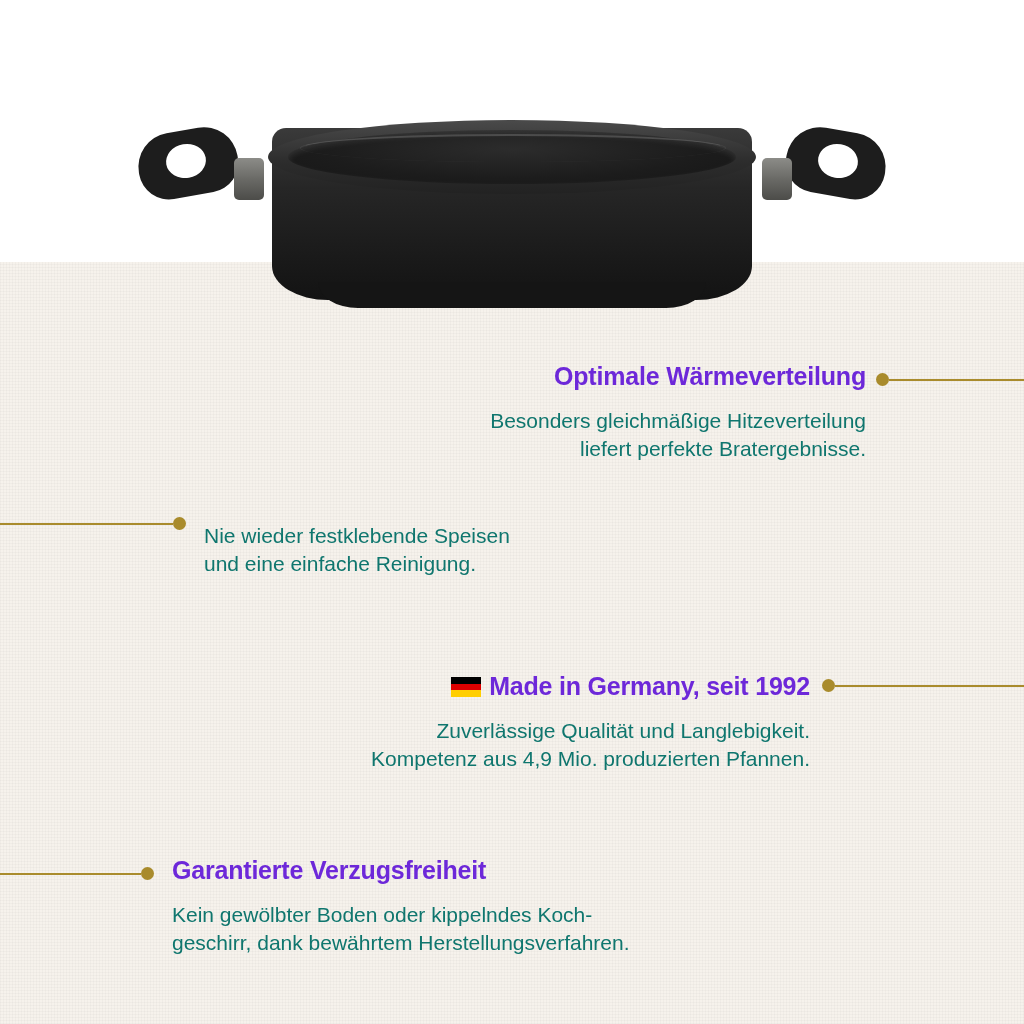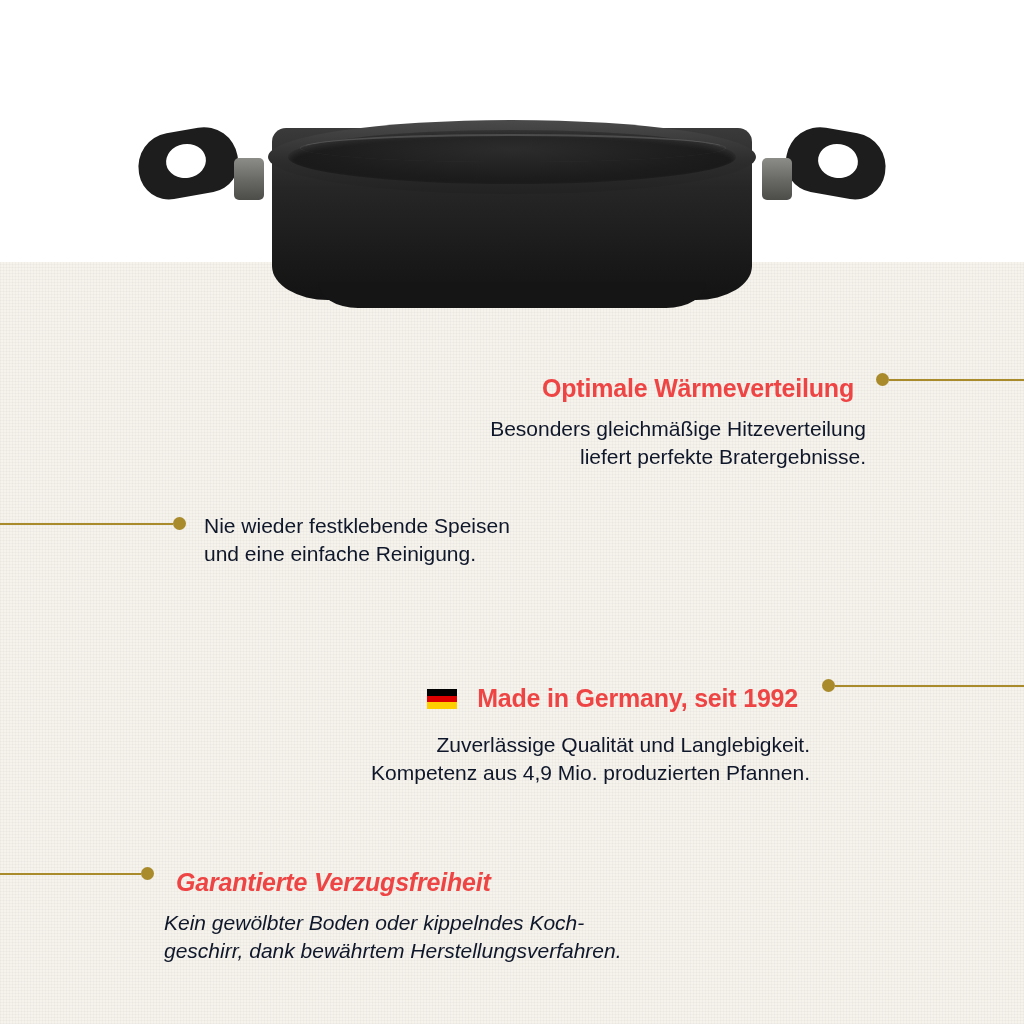--- a/index.html
+++ b/index.html
@@ -130,32 +130,32 @@
   .handle-right { left: 776px; }
   .handle-right .grip { left: 10px; transform: rotate(10deg); }
   .handle-right .hole { left: 42px; transform: rotate(10deg); }
   .handle-right .collar { left: -14px; }
 
   
   .callout {
     position: absolute;
   }
   .callout .title {
-    margin: 12px;
+    margin: 0;
     font-size: 25px;
     font-weight: bold;
-    color: #ef4444;
+    color: #6d28d9;
     letter-spacing: -0.2px;
     white-space: nowrap;
   }
   .callout .desc {
-    margin: 6px 0 0 0;
+    margin: 16px 0 0 0;
     font-size: 21px;
     line-height: 1.34;
-    color: #0f172a;
+    color: #0f766e;
     white-space: pre-line;
   }
   .callout.right .title,
   .callout.right .desc {
     text-align: right;
   }
 
   
   .connector {
     position: absolute;
@@ -228,21 +228,21 @@
     <div class="title-row" style="justify-content:flex-end;">
       <span class="flag"></span>
       <span class="title">Made in Germany, seit 1992</span>
     </div>
     <div class="desc">Zuverlässige Qualität und Langlebigkeit.
 Kompetenz aus 4,9 Mio. produzierten Pfannen.</div>
   </div>
   <div class="dot" style="left:822px; top:679px;"></div>
   <div class="connector" style="left:835px; top:685px; width:189px;"></div>
 
-  <div class="callout" style="left:164px; top:856px; width:560px;font-style:italic;">
+  <div class="callout" style="left:172px; top:856px; width:560px;">
     <div class="title">Garantierte Verzugsfreiheit</div>
     <div class="desc">Kein gewölbter Boden oder kippelndes Koch-
 geschirr, dank bewährtem Herstellungsverfahren.</div>
   </div>
   <div class="dot" style="left:141px; top:867px;"></div>
   <div class="connector" style="left:0px; top:873px; width:141px;"></div>
 
 </div>
 
 </body></html>

